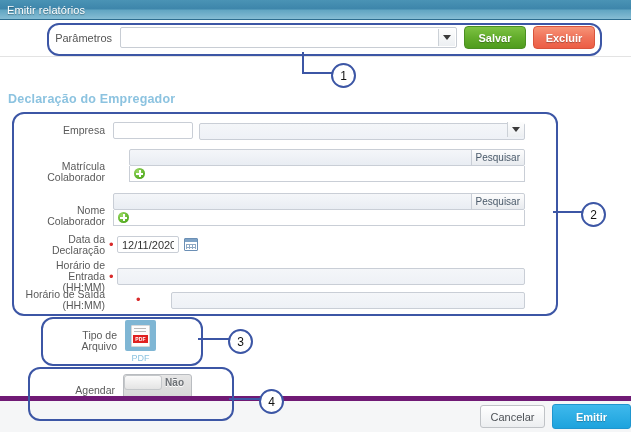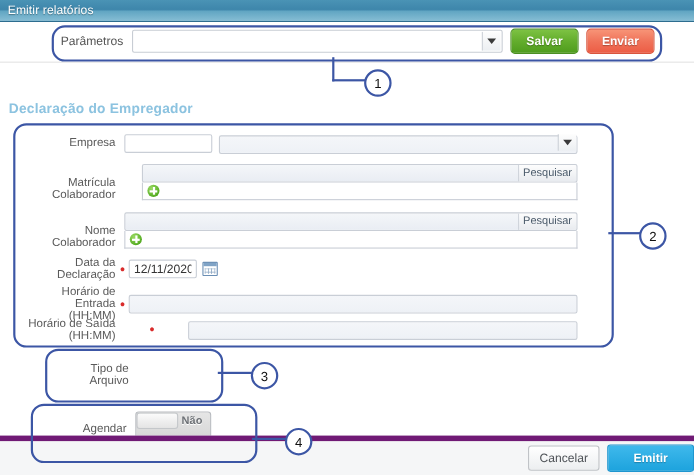--- a/index.html
+++ b/index.html
@@ -401,21 +401,21 @@
     <div class="params-bar">
       <div class="params-row">
         <div class="lbl-params">Parâmetros</div>
         <div class="combo">
           <input type="text" value="" placeholder="" style="">
           <span class="combo-arrow">
               <i></i>
             </span>
         </div>
         <div class="btn-green">Salvar</div>
-        <div class="btn-orange">Enviar</div>
+        <div class="btn-orange">Excluir</div>
       </div>
     </div>
 
     <div class="section-heading">Declaração do Empregador</div>
 
     <div style="position:absolute; left:20px; top:101px; width:505px; height:19px; display:flex; align-items:center;">
       <div class="field-label" style="width:85px; padding-right:8px;">Empresa</div>
       <input class="txt" style="width: 80px;" value="">
       <div style="position:relative; flex:1; margin-left:6px;">
         <input class="txt readonly" style="width: 100%; padding-right: 20px;" value="">
@@ -469,20 +469,29 @@
       <div class="field-label" style="width:85px; padding-right:4px;">
         <div>Horário de Saída</div>
         <div>(HH:MM)</div>
       </div>
       <span class="req-dot" style="width:8px;">•</span>
       <input class="txt readonly" style="flex: 1 1 0%;" value="">
     </div>
 
     <div style="position:absolute; left:45px; top:300px; display:flex; align-items:flex-start;">
       <div class="field-label" style="width:72px; padding-right:8px; padding-top:10px;">Tipo de Arquivo</div>
+      <div>
+        <div class="filetype-tile">
+          <div class="pdf-glyph">
+            <div class="lines"></div>
+            <div class="tag">PDF</div>
+          </div>
+        </div>
+        <div class="pdf-caption">PDF</div>
+      </div>
     </div>
 
     <div style="position:absolute; left:30px; top:354px; width:180px; display:flex; align-items:center;">
       <div class="field-label" style="width:85px; padding-right:8px;">Agendar</div>
       <div class="toggle">
         <div class="knob"></div>
         <span class="state">Não</span>
       </div>
     </div>
 

